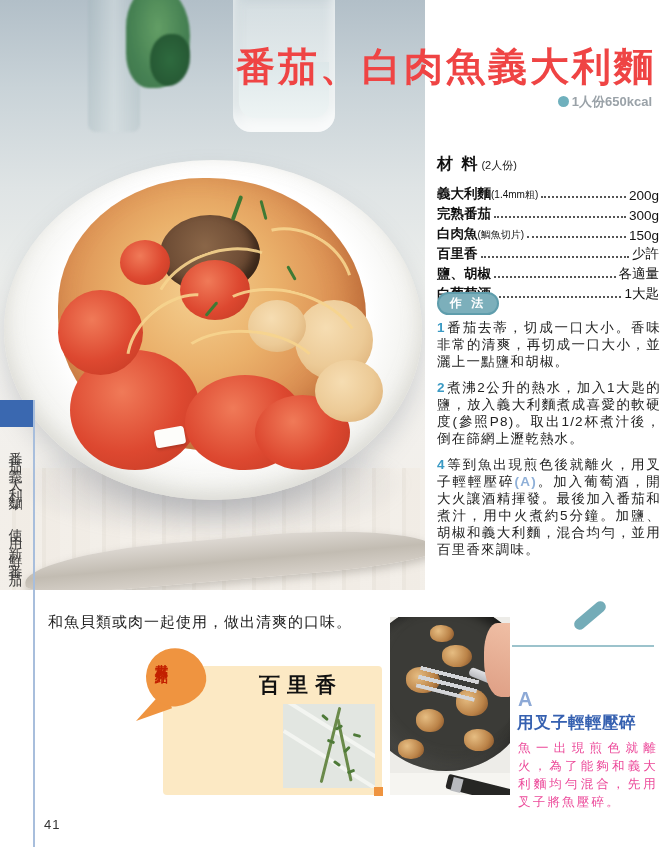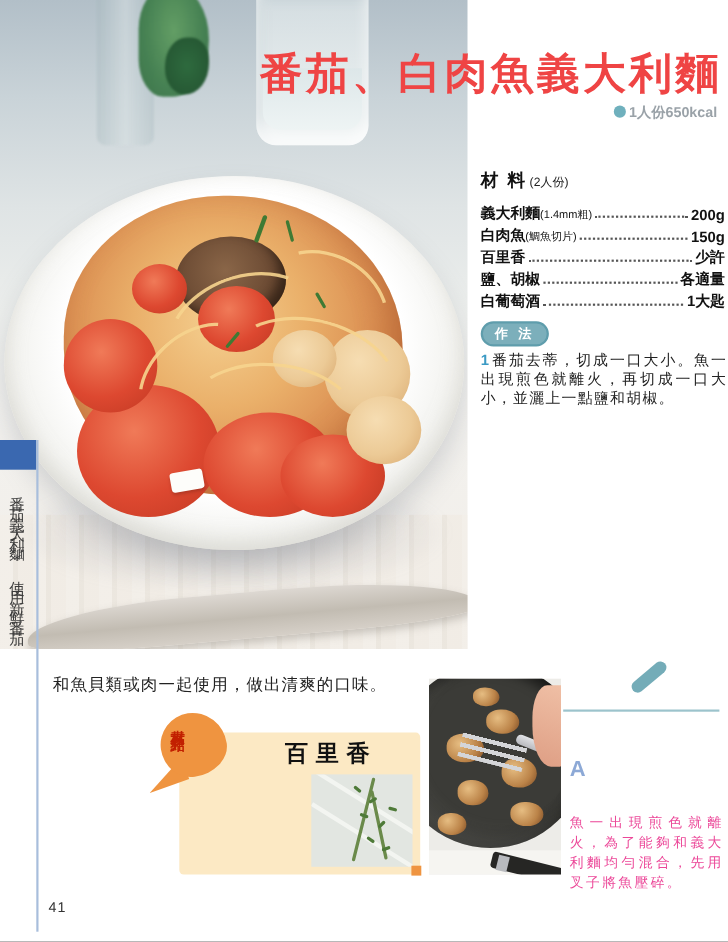--- a/index.html
+++ b/index.html
@@ -53,21 +53,21 @@
 
   
   .ingredients{position:absolute;left:437px;top:122px;width:222px;margin-top:32px;}
   .ing-head{font-size:16px;font-weight:800;color:#111;letter-spacing:2px;}
   .ing-serving{font-size:11px;font-weight:400;letter-spacing:0;color:#222;margin-left:2px;}
   .ing-list{margin-top:8px;text-align:right;}
   .ing-row{display:flex;align-items:flex-end;height:20px;font-size:13.5px;color:#111;}
   .ing-name{font-weight:700;white-space:nowrap;}
   .ing-note{font-size:10px;font-weight:400;}
   .leader{flex:1;border-bottom:2px dotted #555;margin:0 3px 5px;min-width:8px;}
-  .ing-amt{font-weight:700;white-space:nowrap;}
+  .ing-amt{font-weight:400;white-space:nowrap;}
 
   
   .method-badge{position:absolute;left:437px;top:292px;width:58px;height:19px;background:#7cafbb;
     border:2px solid #5f9dac;border-radius:12px;color:#fff;font-size:12px;font-weight:800;
     letter-spacing:3px;display:flex;align-items:center;justify-content:center;}
   .steps{position:absolute;left:437px;top:319px;width:224px;}
   .step{margin:0 0 9px;font-size:13.5px;line-height:17px;letter-spacing:1.2px;color:#222;text-align:justify;}
   .step-num{color:#3b9ac4;font-weight:800;margin-right:1px;}
   .ref{color:#8fb0d8;font-weight:800;}
 
@@ -179,20 +179,25 @@
     <div class="ing-head">
       <span>材 料</span><span class="ing-serving">(2人份)</span>
     </div>
     <div id="ing-list" class="ing-list">
         <div class="ing-row">
           <span class="ing-name">義大利麵<span class="ing-note">(1.4mm粗)</span></span>
           <span class="leader"></span>
           <span class="ing-amt">200g</span>
         </div>
         <div class="ing-row">
+          <span class="ing-name">完熟番茄</span>
+          <span class="leader"></span>
+          <span class="ing-amt">300g</span>
+        </div>
+        <div class="ing-row">
           <span class="ing-name">白肉魚<span class="ing-note">(鯛魚切片)</span></span>
           <span class="leader"></span>
           <span class="ing-amt">150g</span>
         </div>
         <div class="ing-row">
           <span class="ing-name">百里香</span>
           <span class="leader"></span>
           <span class="ing-amt">少許</span>
         </div>
         <div class="ing-row">
@@ -205,21 +210,23 @@
           <span class="leader"></span>
           <span class="ing-amt">1大匙</span>
         </div>
       </div>
   </div>
 
   <div class="method-badge">
     <span>作 法</span>
   </div>
   <div id="steps" class="steps">
-      <p class="step"><span class="step-num">1</span><span>番茄去蒂，切成一口大小。魚一出現煎色就離火，再切成一口大小，並灑上一點鹽和胡椒。</span></p>
+      <p class="step"><span class="step-num">1</span><span>番茄去蒂，切成一口大小。香味非常的清爽，再切成一口大小，並灑上一點鹽和胡椒。</span></p>
+      <p class="step"><span class="step-num">2</span><span>煮沸2公升的熱水，加入1大匙的鹽，放入義大利麵煮成喜愛的軟硬度(參照P8)。取出1/2杯煮汁後，倒在篩網上瀝乾熱水。</span></p>
+      <p class="step"><span class="step-num">4</span><span>等到魚出現煎色後就離火，用叉子輕輕壓碎</span><span class="ref">(A)</span><span>。加入葡萄酒，開大火讓酒精揮發。最後加入番茄和煮汁，用中火煮約5分鐘。加鹽、胡椒和義大利麵，混合均勻，並用百里香來調味。</span></p>
     </div>
 
   <div class="side-block"></div>
   <div class="side-line"></div>
   <div class="side-text">番茄義大利麵＊使用新鮮番茄</div>
 
   <div class="tip">和魚貝類或肉一起使用，做出清爽的口味。</div>
 
   <div class="divider"></div>
   <div class="mag-handle"></div>
@@ -261,16 +268,17 @@
     <div class="fish" style="left:8px;top:122px;width:26px;height:20px;"></div>
     <div class="fork"></div>
     <div class="fork-handle"></div>
     <div class="hand"></div>
     <div class="pan-table"></div>
     <div class="pan-handle"></div>
     <div class="pan-band"></div>
   </div>
 
   <div class="cp-label">A</div>
+  <div class="cp-title">用叉子輕輕壓碎</div>
   <div class="cp-body">魚一出現煎色就離火，為了能夠和義大利麵均勻混合，先用叉子將魚壓碎。</div>
 
   <div class="page-num">41</div>
 </div>
 
 </body></html>

